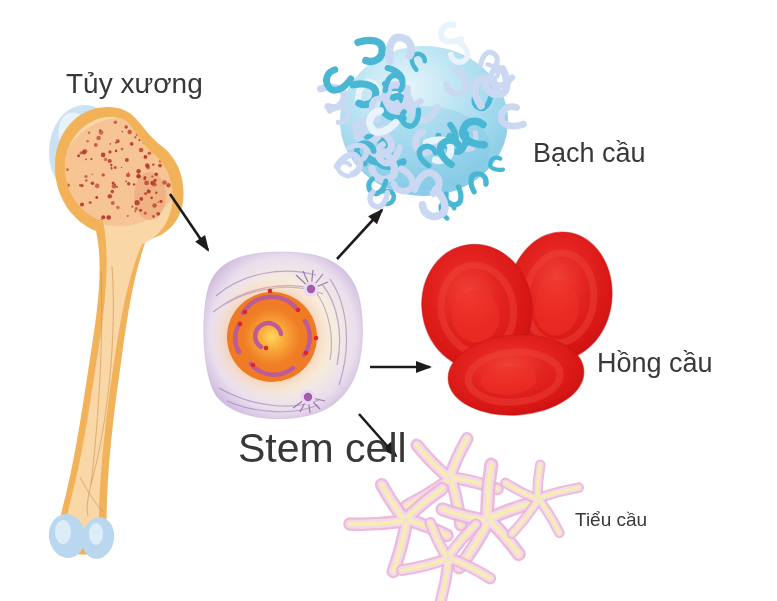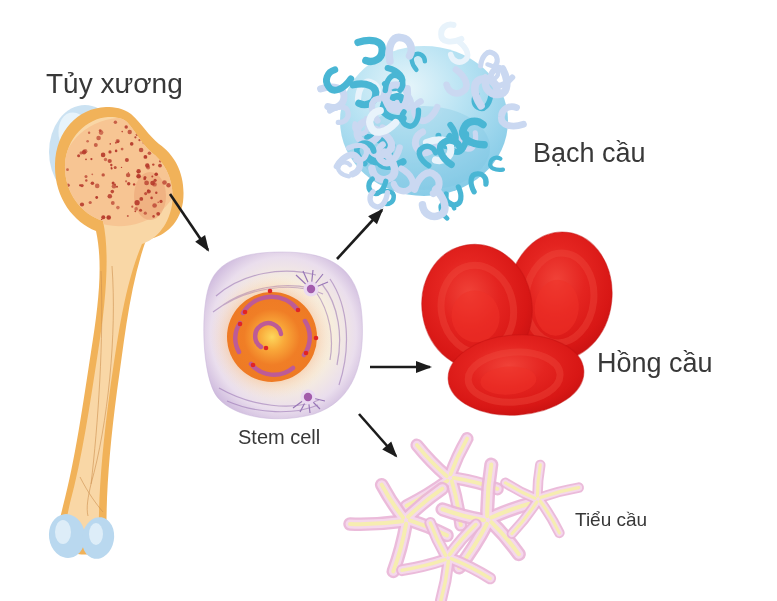--- a/index.html
+++ b/index.html
@@ -2,25 +2,25 @@
 <html><head>
 <meta charset="utf-8">
 <style>
   html,body{margin:0;padding:0;background:#fff;}
   .stage{
     position:relative;width:777px;height:601px;background:#ffffff;
     overflow:hidden;font-family:"Liberation Sans",sans-serif;
   }
   .stage svg{position:absolute;left:0;top:0;}
   .lbl{position:absolute;color:#383838;white-space:nowrap;line-height:1.1;}
-  .lbl-bone{left:46px;top:69px;font-size:28px;}
+  .lbl-bone{left:66px;top:69px;font-size:28px;}
   .lbl-wbc{left:533px;top:93px;font-size:27px;margin-top:46px;}
   .lbl-rbc{left:597px;top:349px;font-size:27px;}
   .lbl-plt{left:575px;top:510px;font-size:19px;}
-  .lbl-stem{left:238px;top:426px;font-size:20px;}
+  .lbl-stem{left:238px;top:426px;font-size:41px;}
 </style>
 </head>
 <body>
 
 <div class="stage">
 
 <svg id="art" width="777" height="601" viewBox="0 0 777 601">
   <defs>
     <marker id="ah" markerUnits="userSpaceOnUse" markerWidth="20" markerHeight="16" refX="15" refY="7" orient="auto">
       <path d="M1,1 L17,7 L1,13 Z" fill="#1c1c1c"></path>

